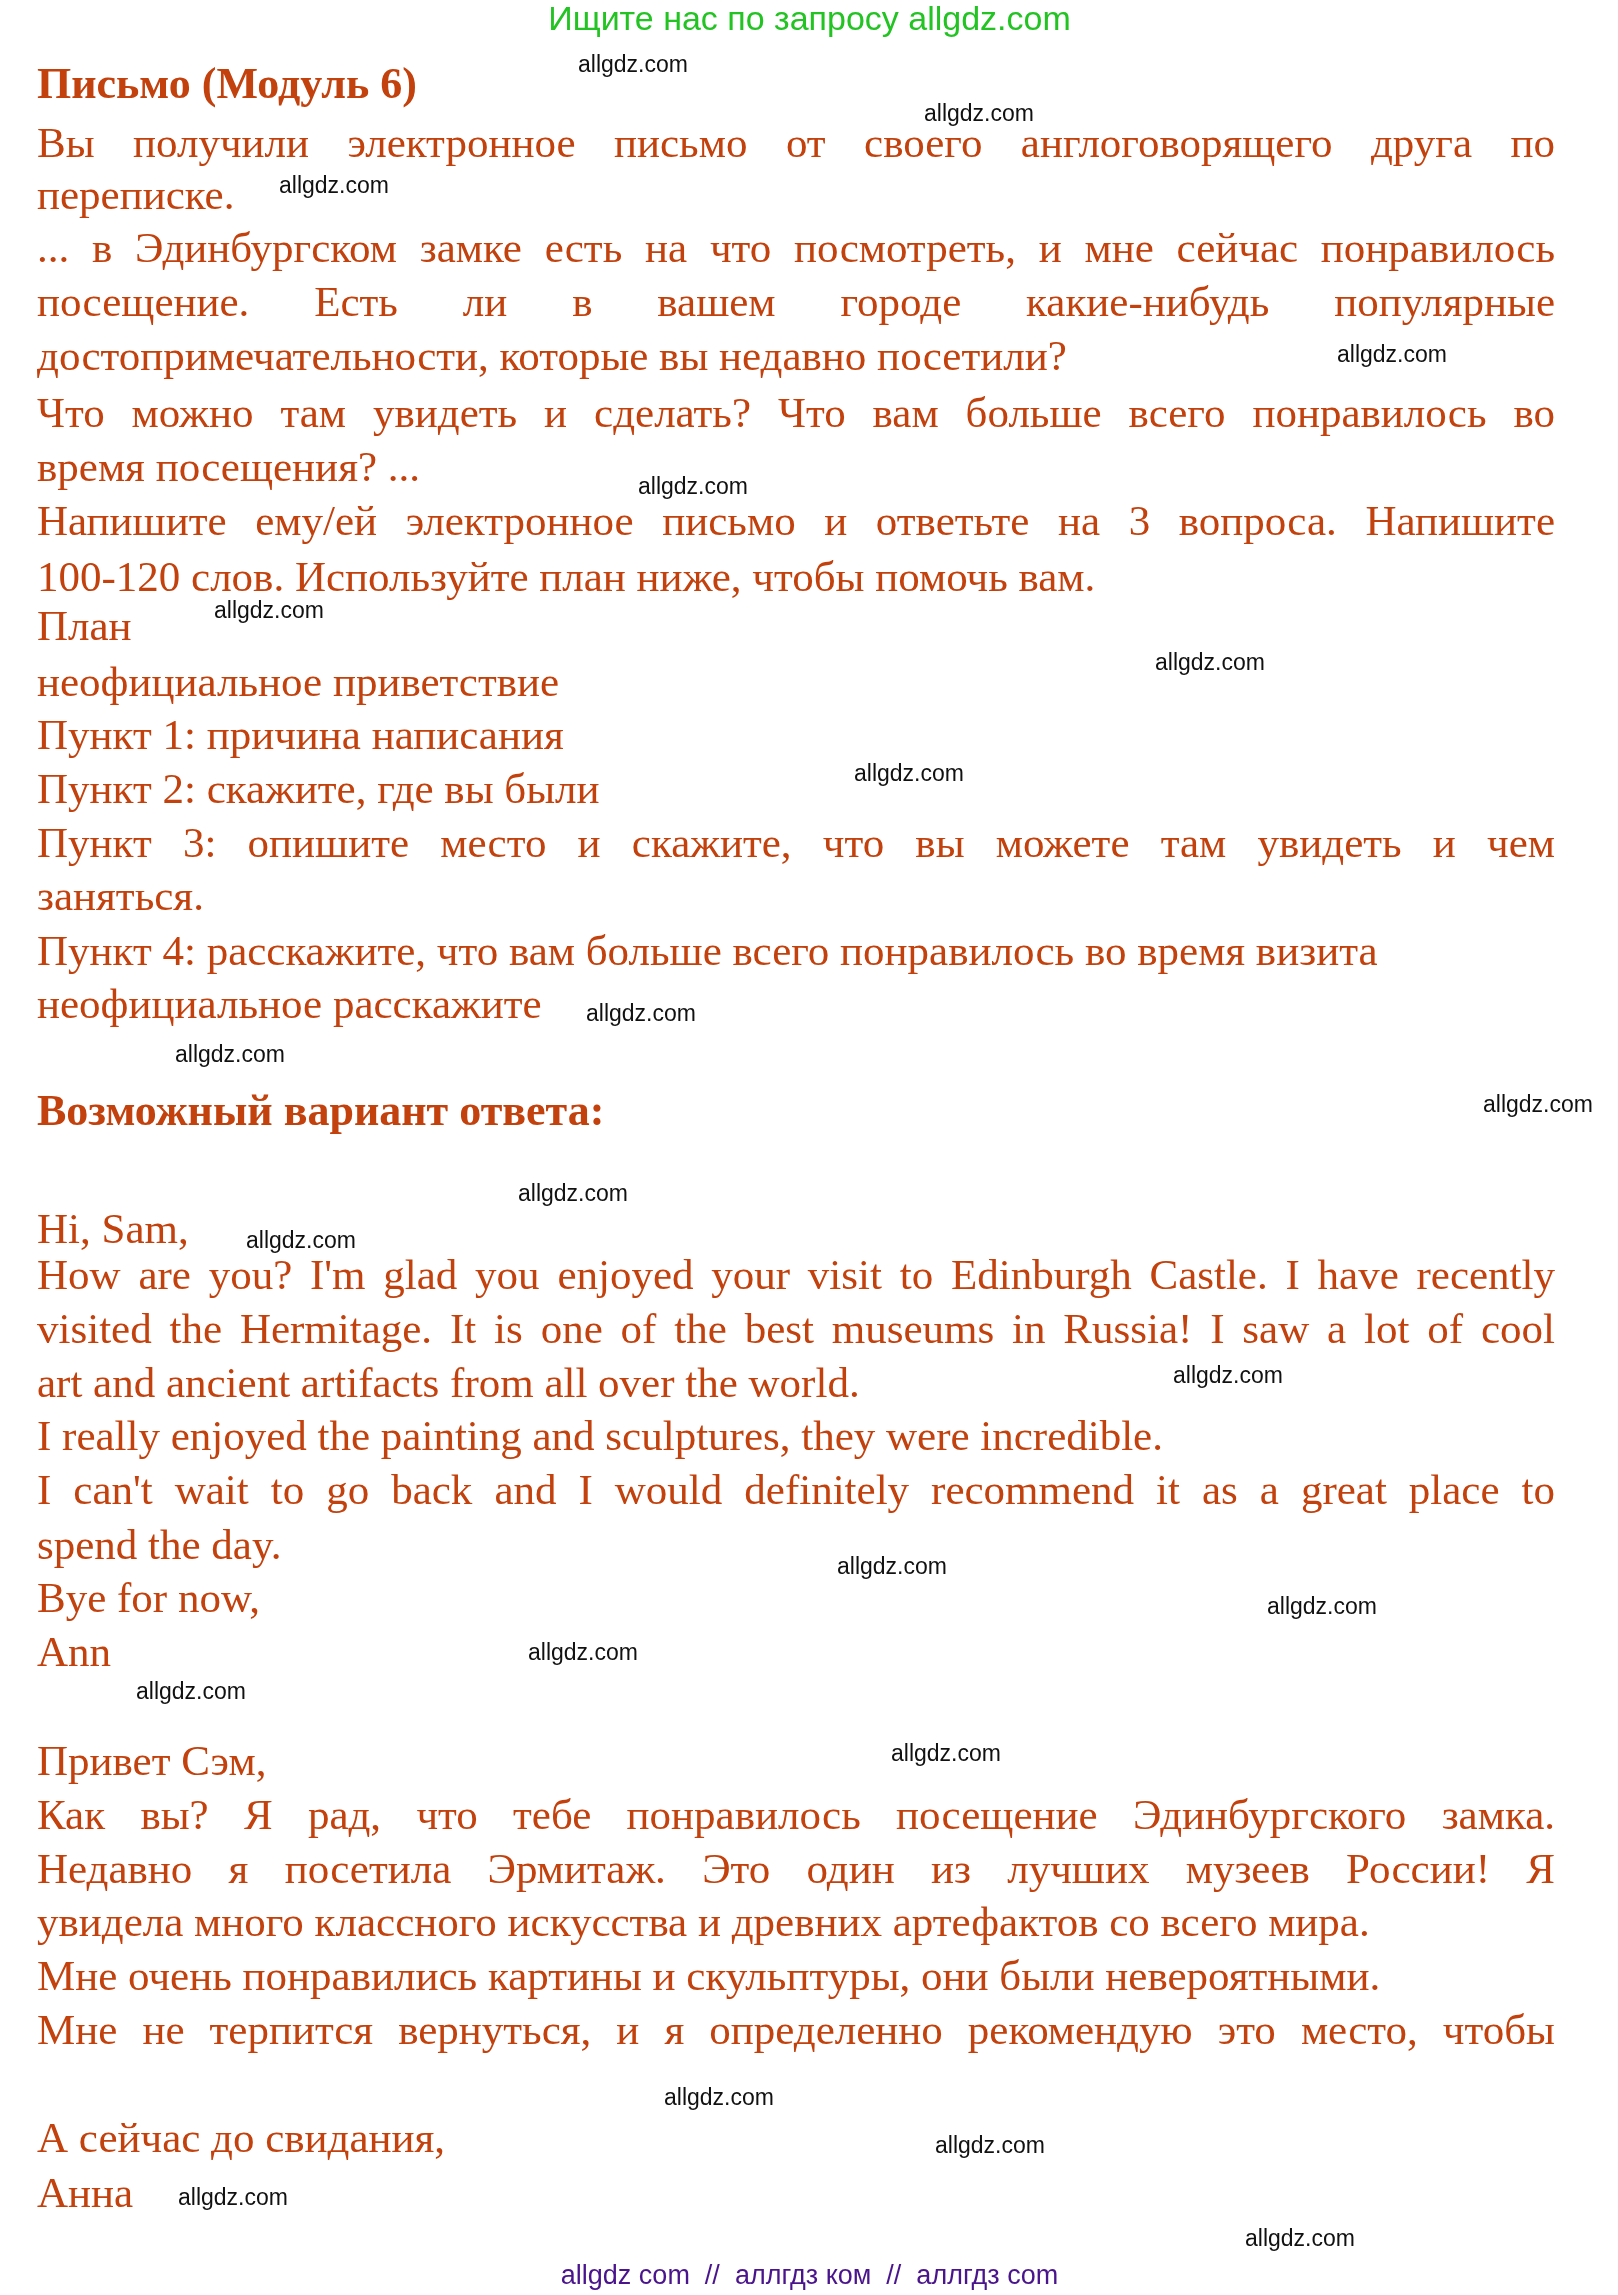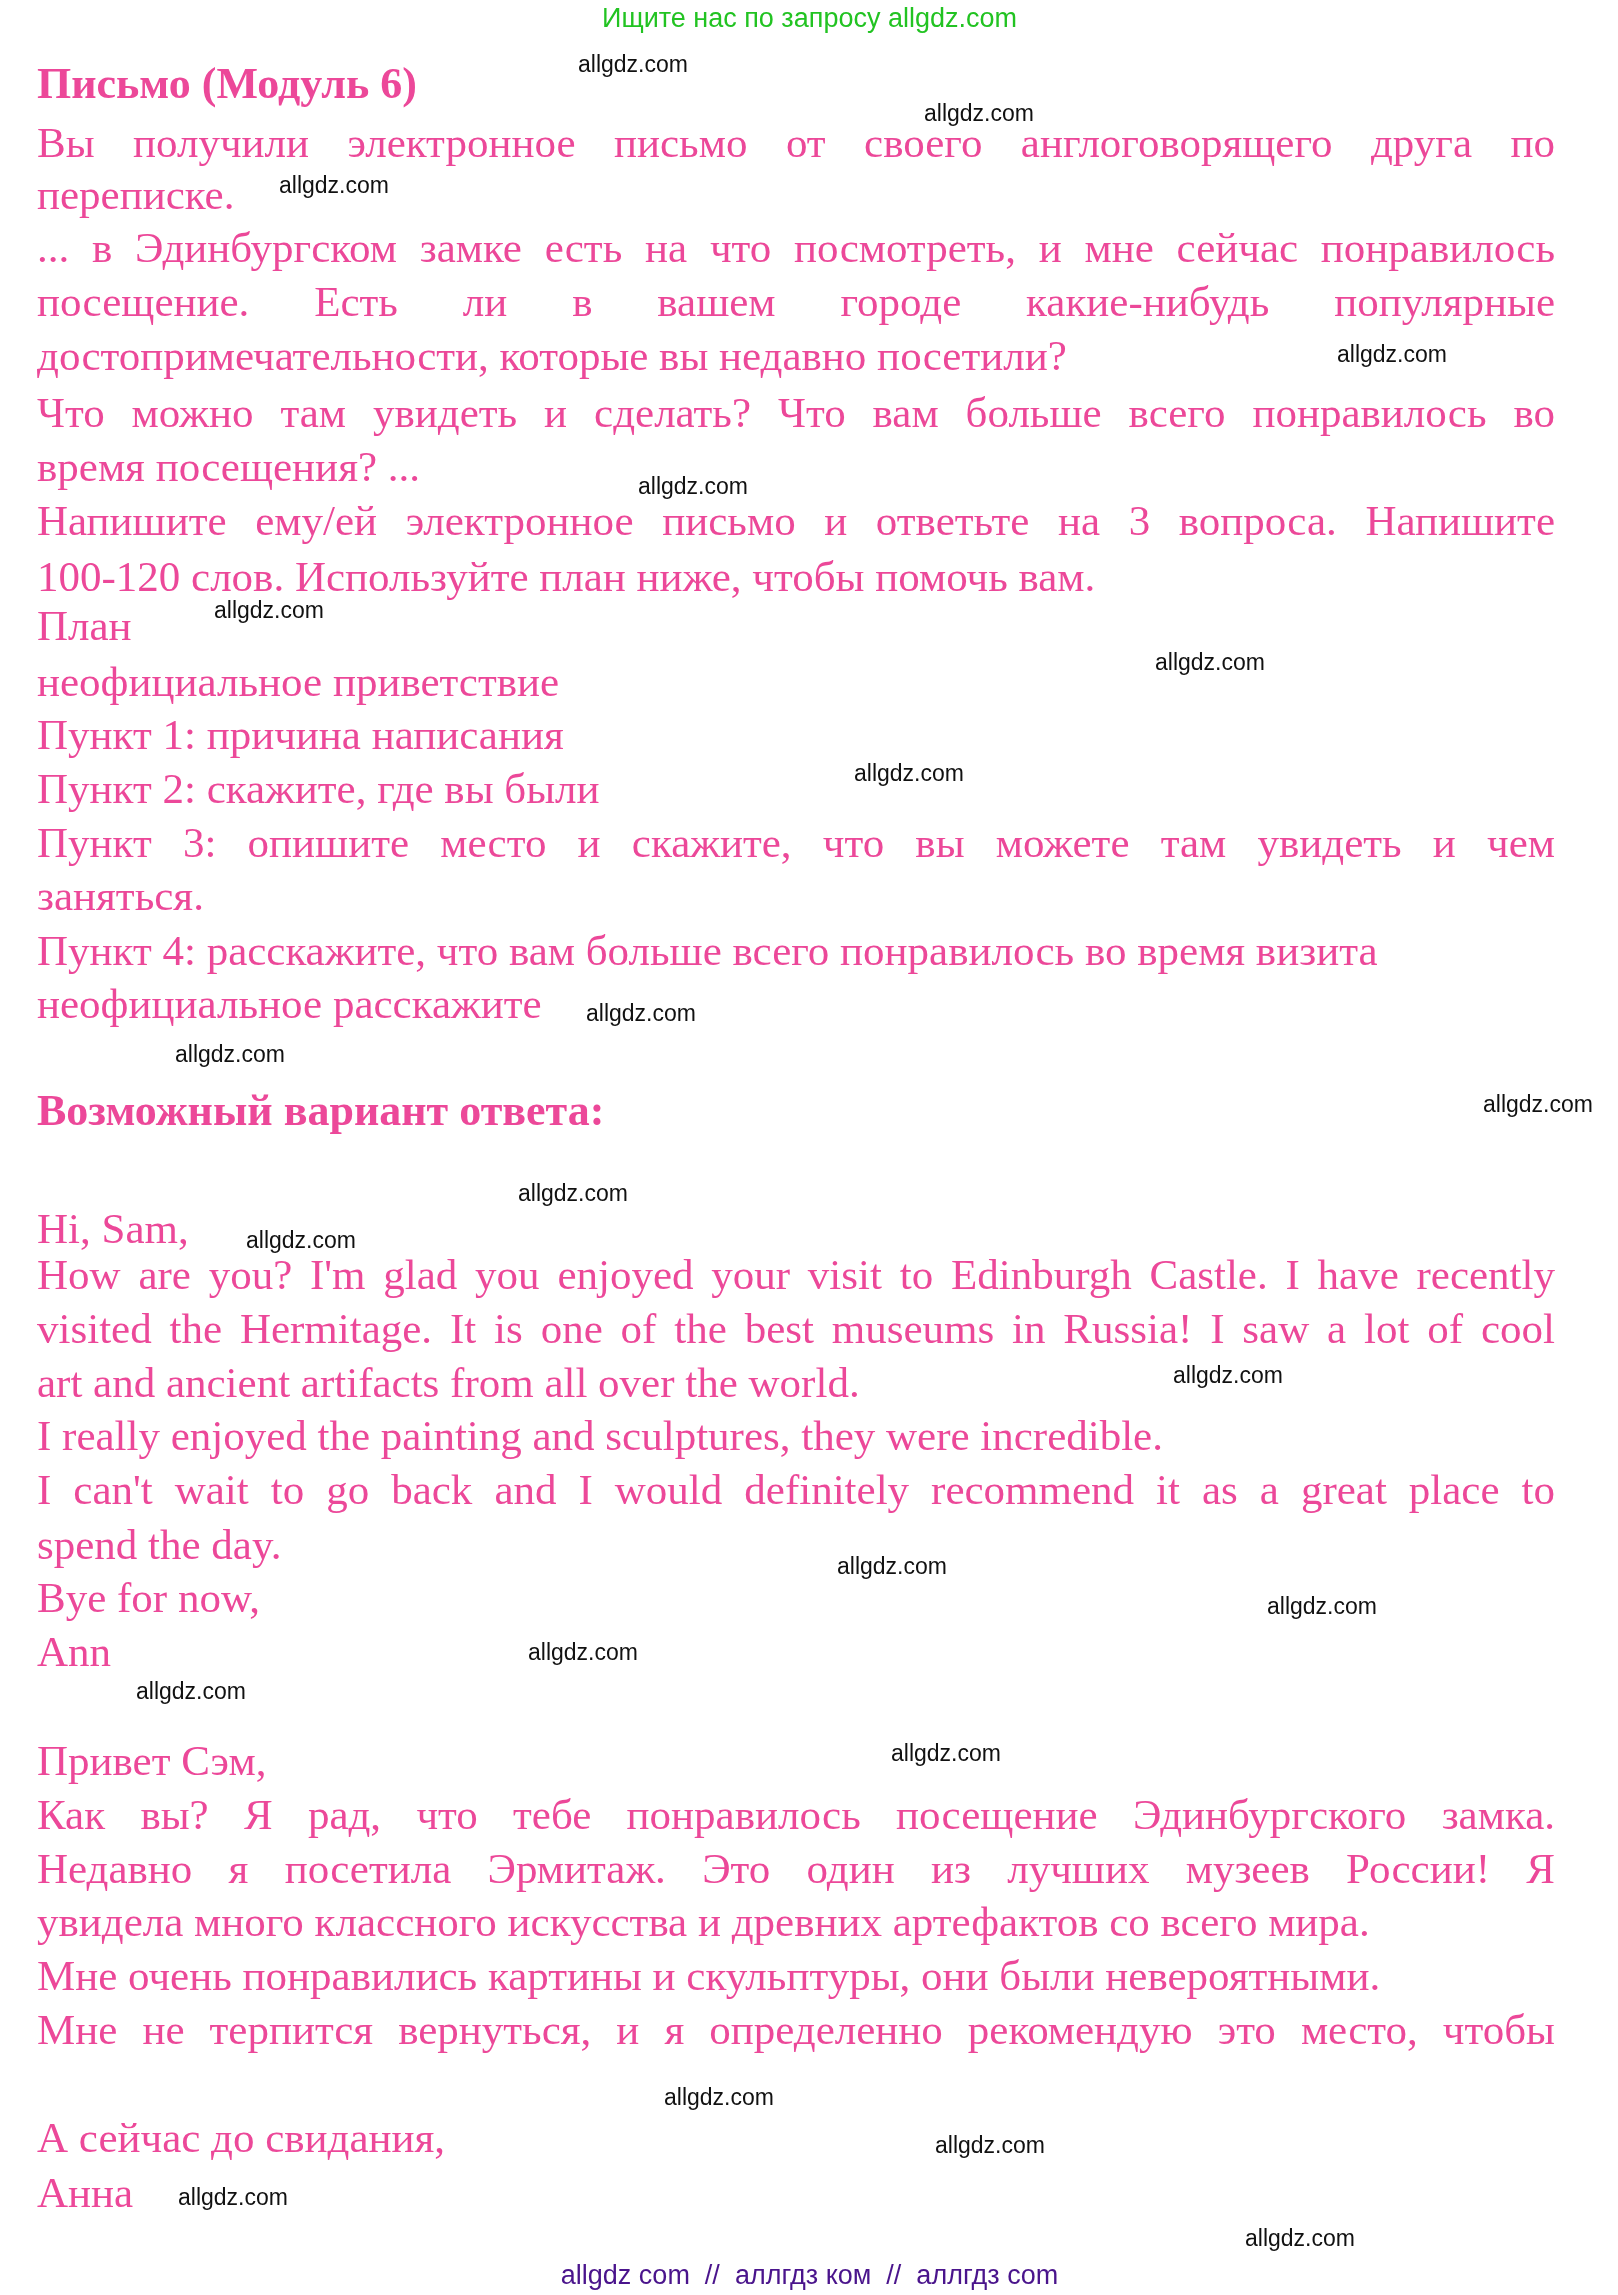--- a/index.html
+++ b/index.html
@@ -1,31 +1,31 @@
 <!DOCTYPE html>
 <html style="font-size:13px"><head>
 <meta charset="utf-8">
 <style>
   html, body { margin: 0; padding: 0; background: #ffffff; }
   body { width: 1619px; height: 2295px; position: relative; overflow: hidden; }
   .page { position: absolute; left: 0; top: 0; width: 1619px; height: 2295px; background: #ffffff; }
   .top-banner {
     position: absolute; left: 0; width: 1619px; top: 1.6px; text-align: center;
-    font-family: "Liberation Sans", "DejaVu Sans", sans-serif; font-size: 27px; line-height: 32px;
+    font-family: "Liberation Sans", "DejaVu Sans", sans-serif; font-size: 34px; line-height: 32px;
     color: #22c322; white-space: nowrap;
   }
   .footer {
     position: absolute; left: 0; width: 1619px; top: 2258px; text-align: center;
     font-family: "Liberation Sans", "DejaVu Sans", sans-serif; font-size: 27px; line-height: 35px;
     color: #4a148c; white-space: pre;
   }
   .line {
     position: absolute; left: 37px; width: 1518px;
     font-family: "Liberation Serif", "DejaVu Serif", serif; font-size: 43px; line-height: 43px;
-    color: #ec4899; white-space: nowrap; text-align: left;
+    color: #c2410c; white-space: nowrap; text-align: left;
   }
   .line.justify { text-align: justify; text-align-last: justify; white-space: normal; }
   .line.bold { font-weight: bold; font-size: 44px; line-height: 44px; }
   .wm {
     position: absolute; font-family: "Liberation Sans", "DejaVu Sans", sans-serif;
     font-size: 23px; line-height: 26px; color: #111111; white-space: nowrap;
   }
 </style>
 </head>
 <body>

